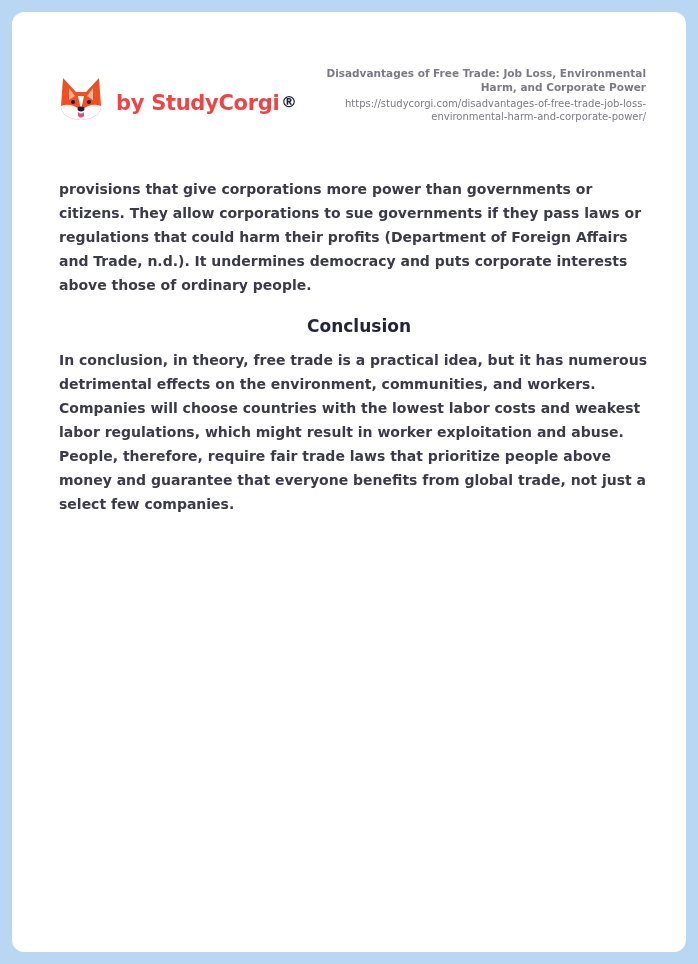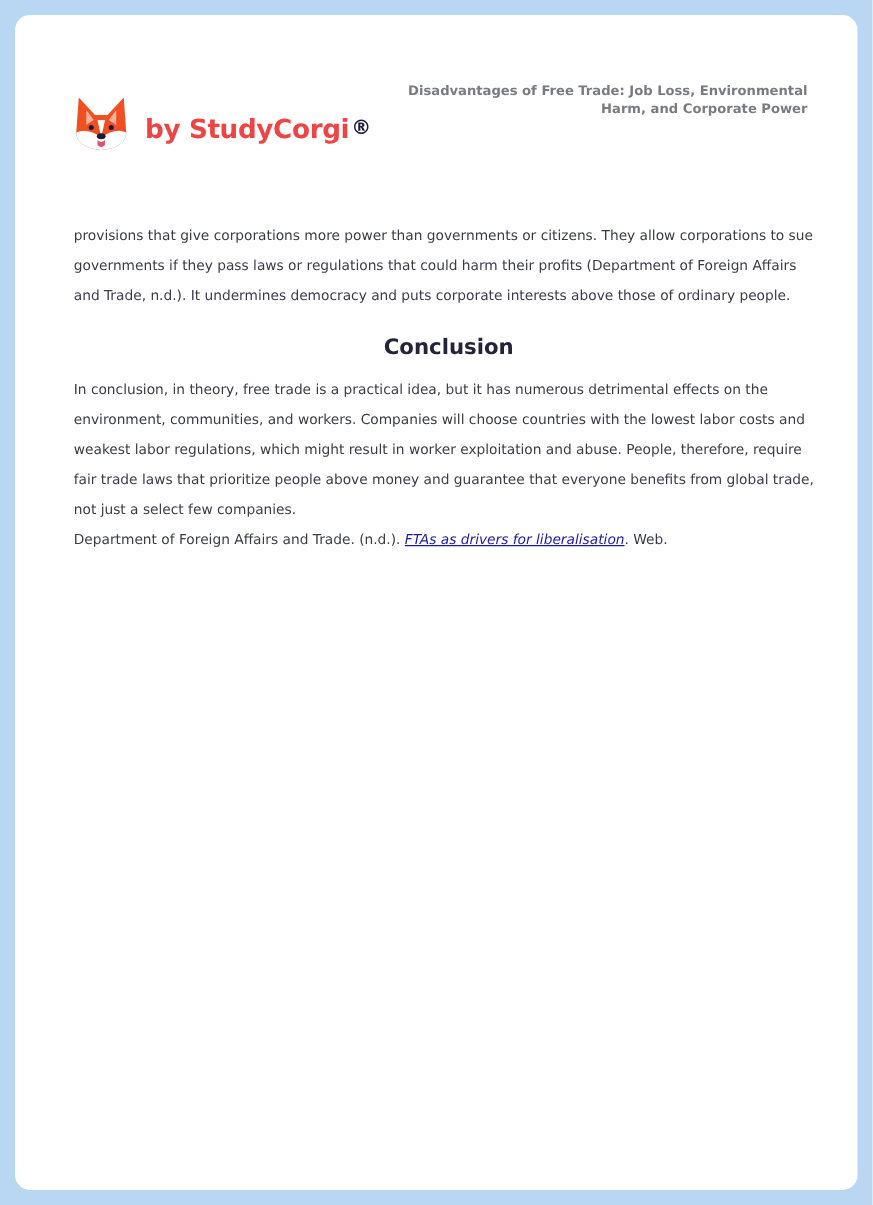--- a/index.html
+++ b/index.html
@@ -61,23 +61,24 @@
     color: #7a7a85;
   }
   .content {
     position: absolute;
     left: 47px; top: 165px;
     width: 600px;
   }
   .content p {
     margin: 0;
     font-family: "DejaVu Sans", sans-serif;
-    font-size: 11px;
+    font-size: 14px;
     line-height: 24px;
     color: #3a3a48;
+    font-weight: bold;
   }
   .content h2 {
     margin: 0;
     font-family: "DejaVu Sans", sans-serif;
     font-weight: bold;
     font-size: 17px;
     color: #23233a;
   }
   .h-conclusion { margin-top: 17px !important; margin-bottom: 10px !important; line-height: 24px; text-align: center; }
   .h-reference { margin-top: 17px !important; margin-bottom: 10px !important; line-height: 24px; }
@@ -103,24 +104,24 @@
       <circle cx="29" cy="26" r="2" fill="#1b1b3a"></circle>
       <ellipse cx="21" cy="33" rx="3.5" ry="2.4" fill="#1b1b3a"></ellipse>
       <path d="M18 36 Q21 39 24 36 L24 40 Q21 43 18 40 Z" fill="#e3506a"></path>
     </svg>
     <span class="logo-text">by StudyCorgi</span>
   </div>
   <span class="reg">®</span>
 
   <div class="header-meta">
     <div class="meta-title">Disadvantages of Free Trade: Job Loss, Environmental Harm, and Corporate Power</div>
+    <div class="meta-url">https://studycorgi.com/disadvantages-of-free-trade-job-loss-environmental-harm-and-corporate-power/</div>
   </div>
 
   <div class="content">
     <p>provisions that give corporations more power than governments or citizens. They allow corporations to sue governments if they pass laws or regulations that could harm their profits (Department of Foreign Affairs and Trade, n.d.). It undermines democracy and puts corporate interests above those of ordinary people.</p>
 
     <h2 class="h-conclusion">Conclusion</h2>
     <p>In conclusion, in theory, free trade is a practical idea, but it has numerous detrimental effects on the environment, communities, and workers. Companies will choose countries with the lowest labor costs and weakest labor regulations, which might result in worker exploitation and abuse. People, therefore, require fair trade laws that prioritize people above money and guarantee that everyone benefits from global trade, not just a select few companies.</p>
 
-    <p><span>Department of Foreign Affairs and Trade. (n.d.). </span><a class="ref-link">FTAs as drivers for liberalisation</a><span>. Web.</span></p>
   </div>
 
 </div>
 
 </body></html>

